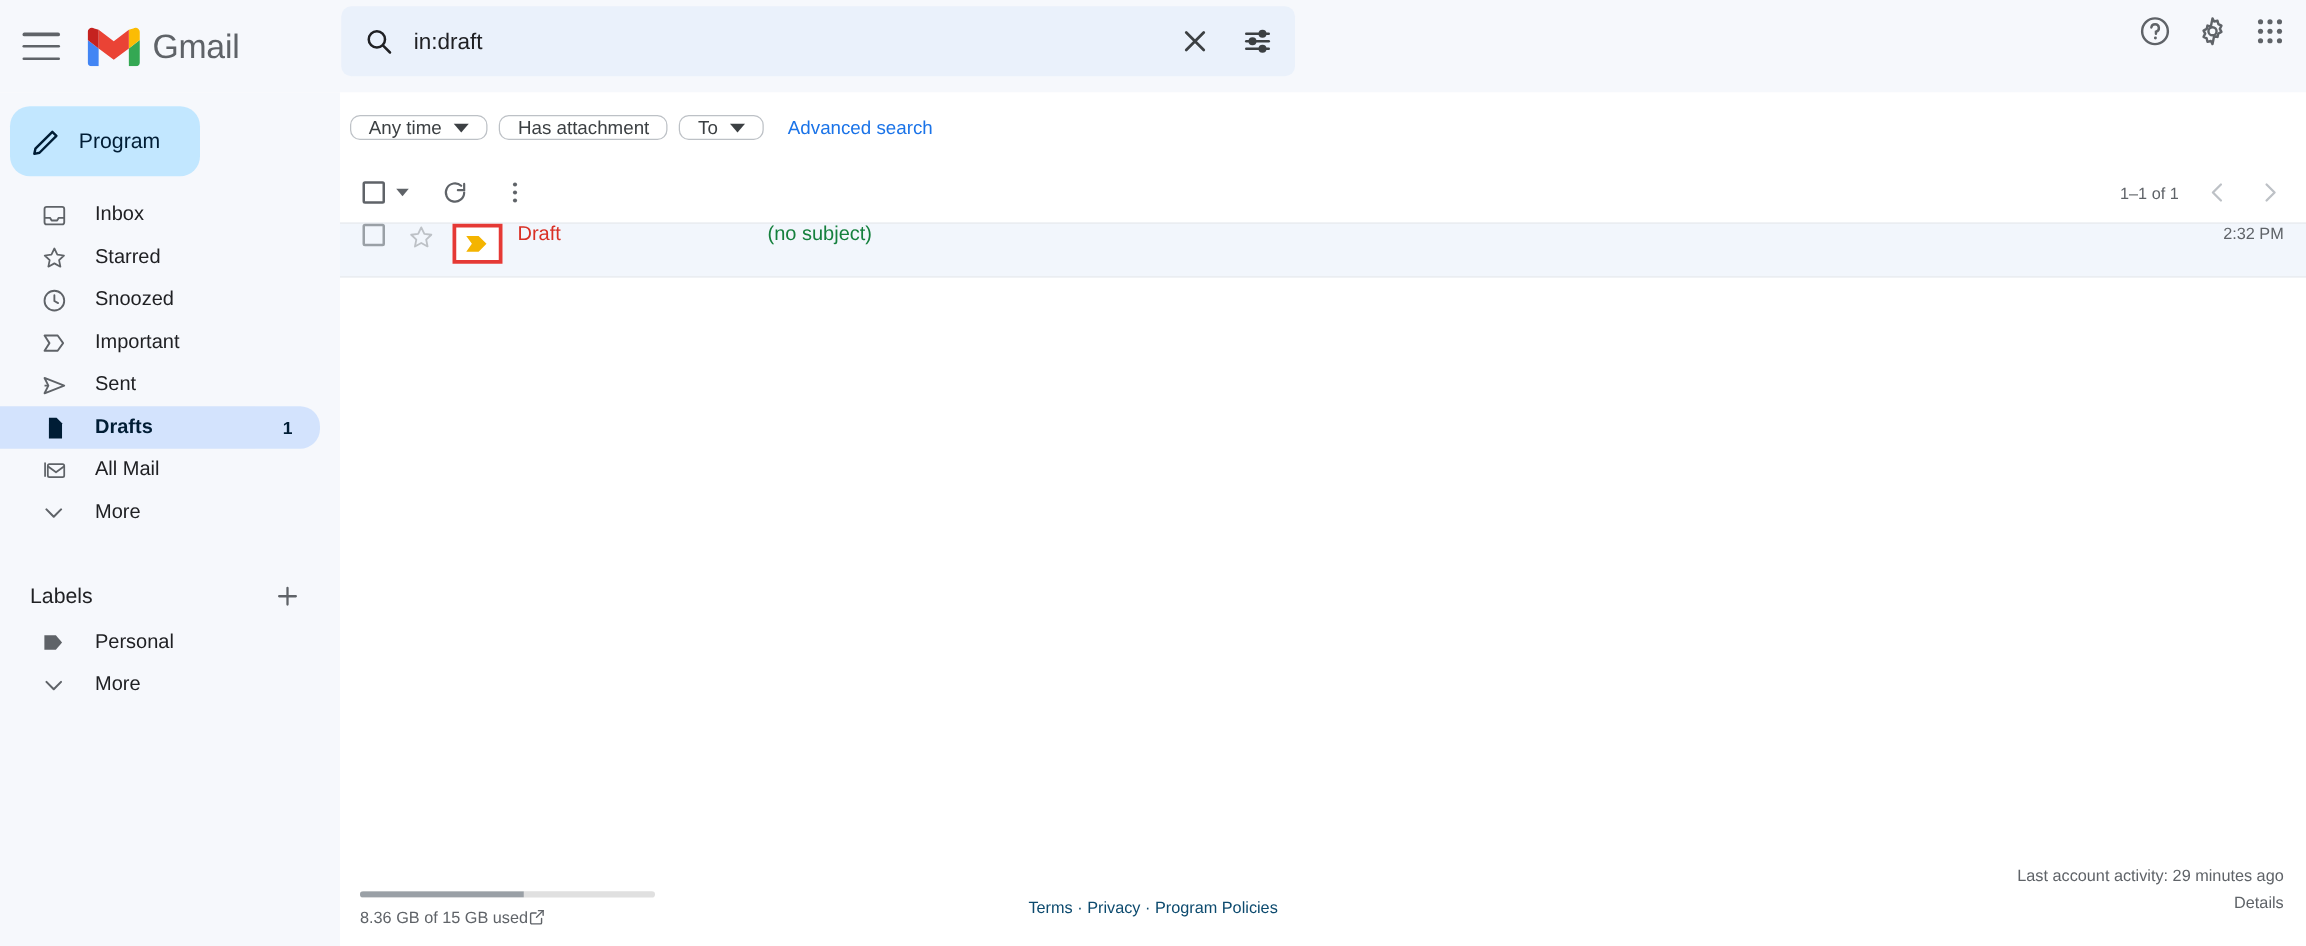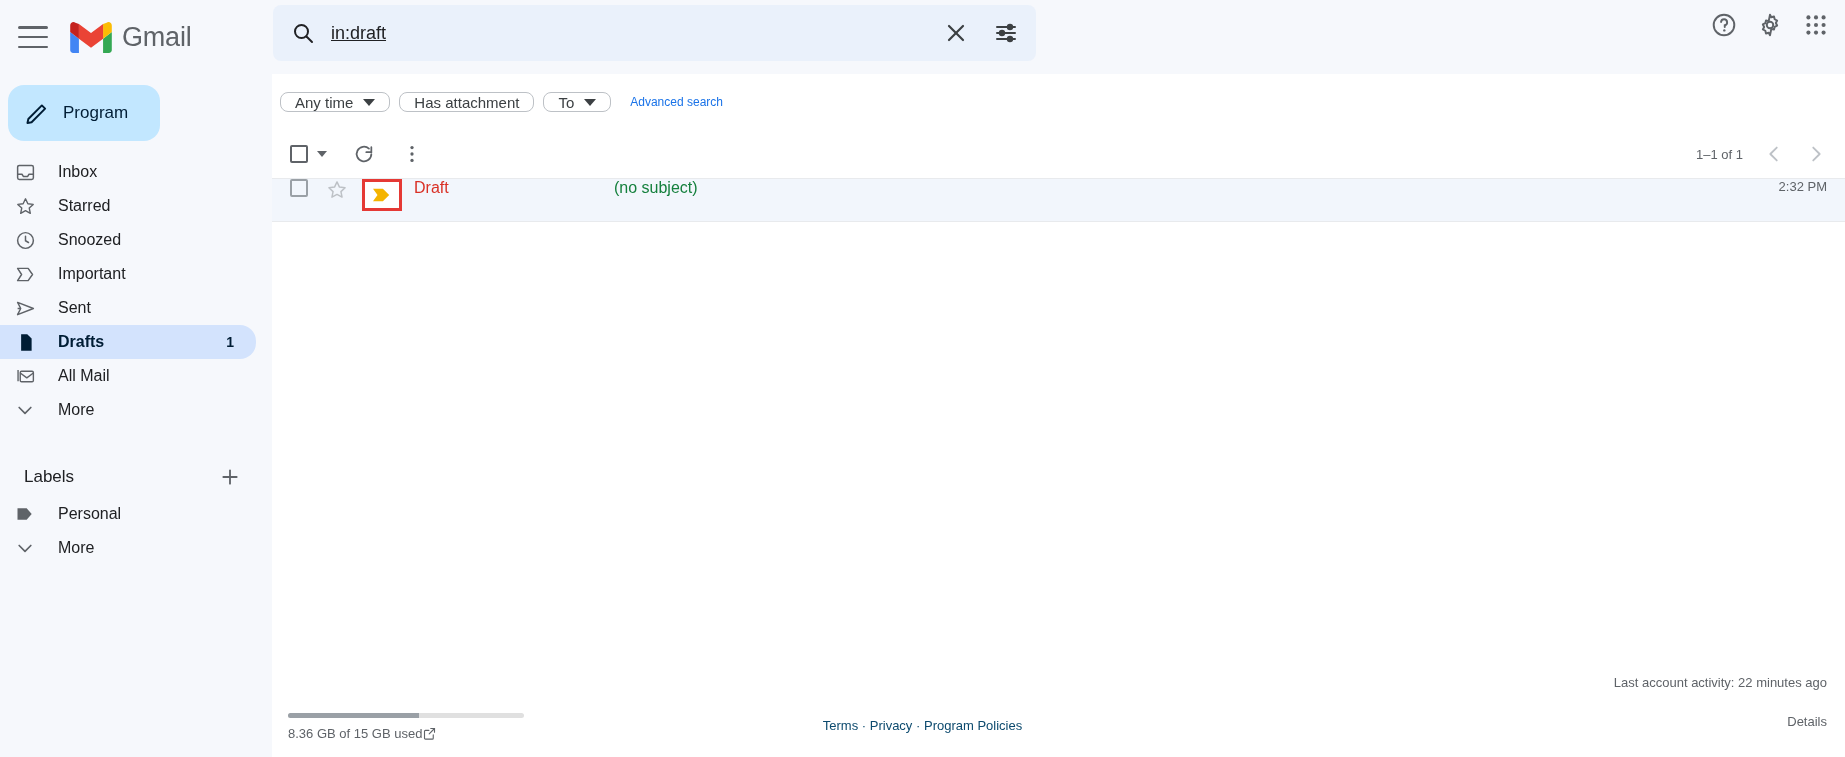--- a/index.html
+++ b/index.html
@@ -36,21 +36,21 @@
   .search-wrap {
     position: absolute; left: 273px; top: 5px;
     width: 763px; height: 56px;
     background: #eaf1fb; border-radius: 8px;
     display: flex; align-items: center;
   }
   .search-icon { margin-left: 18px; width: 24px; height: 24px; flex: none; cursor: pointer; }
   .search-input {
     flex: 1; border: none; outline: none; background: transparent;
     font-family: "Liberation Sans", sans-serif;
-    font-size: 18px; color: #202124; margin-left: 16px; text-decoration: underline;
+    font-size: 18px; color: #202124; margin-left: 16px;
   }
   .search-btn { width: 24px; height: 24px; margin-right: 26px; cursor: pointer; flex: none; }
   .search-btn.tune { margin-right: 18px; }
 
   .topright { position: absolute; right: 16px; top: 12px; display: flex; align-items: center; gap: 20px; }
   .topright .tr-icon { width: 26px; height: 26px; cursor: pointer; }
 
   
   .sidebar {
     position: absolute; left: 0; top: 74px;
@@ -64,21 +64,21 @@
     background: #c2e7ff; border-radius: 16px;
     display: flex; align-items: center; cursor: pointer;
   }
   .compose .pencil { width: 26px; height: 26px; margin-left: 16px; }
   .compose-label { font-size: 17px; color: #001d35; margin-left: 13px; }
 
   .navlist { margin-top: 14px; }
   .navitem {
     height: 34px; display: flex; align-items: center;
     border-radius: 0 16px 16px 0; cursor: pointer;
-    padding-left: 14px; position: relative;
+    padding-left: 32px; position: relative;
   }
   .navitem .ico { width: 22px; height: 22px; flex: none; display:flex; align-items:center; justify-content:center;}
   .navitem .lbl { font-size: 16px; color: #202124; margin-left: 22px; }
   .navitem.active { background: #d3e3fd; width: 256px; }
   .navitem.active .lbl { font-weight: bold; color: #001d35; }
   .navitem .count {
     position: absolute; right: 22px; font-size: 14px;
     color: #001d35; font-weight: bold;
   }
 
@@ -98,21 +98,21 @@
   .chip {
     height: 20px; border: 1px solid #bdc1c6; border-radius: 8px;
     display: flex; align-items: center; padding: 0 14px;
     font-size: 15px; color: #3c4043; cursor: pointer; background: #fff;
   }
   .chip .caret {
     width: 0; height: 0; margin-left: 10px;
     border-left: 6px solid transparent; border-right: 6px solid transparent;
     border-top: 7px solid #3c4043;
   }
-  .advanced { font-size: 12px; color: #1a73e8; margin-left: 10px; cursor: pointer; }
+  .advanced { font-size: 15px; color: #1a73e8; margin-left: 10px; cursor: pointer; }
 
   .toolbar { height: 48px; display: flex; align-items: center; padding-left: 12px; position: relative; }
   .cb-box {
     width: 18px; height: 18px; border: 2px solid #5f6368; border-radius: 2px;
     cursor: pointer; margin-left: 6px;
   }
   .tb-caret {
     width: 0; height: 0; margin-left: 9px; cursor: pointer;
     border-left: 5px solid transparent; border-right: 5px solid transparent;
     border-top: 6px solid #5f6368;
@@ -141,21 +141,21 @@
 
   
   .footer { position: absolute; bottom: 0; left: 0; width: 1845px; height: 72px; }
   .storage { position: absolute; left: 288px; bottom: 16px; }
   .storage-bar { width: 236px; height: 5px; background: #e0e0e0; border-radius: 3px; overflow: hidden; }
   .storage-fill { height: 5px; background: #9aa0a6; }
   .storage-text { font-size: 13px; color: #5f6368; margin-top: 8px; display: flex; align-items: center; }
   .center-links { position: absolute; left: 50%; transform: translateX(-50%); bottom: 24px; font-size: 13px; color: #0c4a6e; }
   .center-links span { cursor: pointer; }
   .activity { position: absolute; right: 18px; bottom: 28px; text-align: right; font-size: 13px; color: #5f6368; }
-  .activity .details { color: #5f6368; cursor: pointer; margin-top: 24px; }
+  .activity .details { color: #5f6368; cursor: pointer; margin-top: 6px; }
 </style>
 </head>
 <body>
 
 <div class="topbar">
 
   <div class="hamburger">
     <span></span>
       <span></span>
       <span></span>
@@ -416,16 +416,16 @@
 
   <div class="center-links">
     <span>Terms</span>
     <span>·</span>
     <span>Privacy</span>
     <span>·</span>
     <span>Program Policies</span>
   </div>
 
   <div class="activity">
-    <div>Last account activity: 22 minutes ago</div>
+    <div>Last account activity: 29 minutes ago</div>
     <div class="details">Details</div>
   </div>
 </div>
 
 </body></html>

